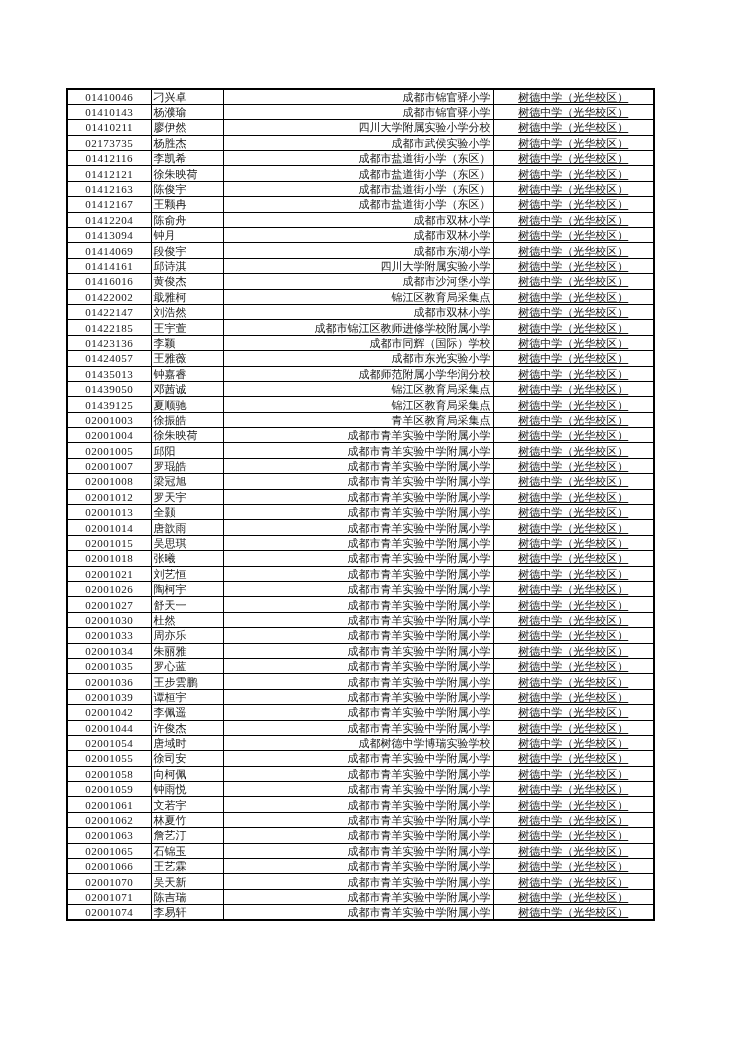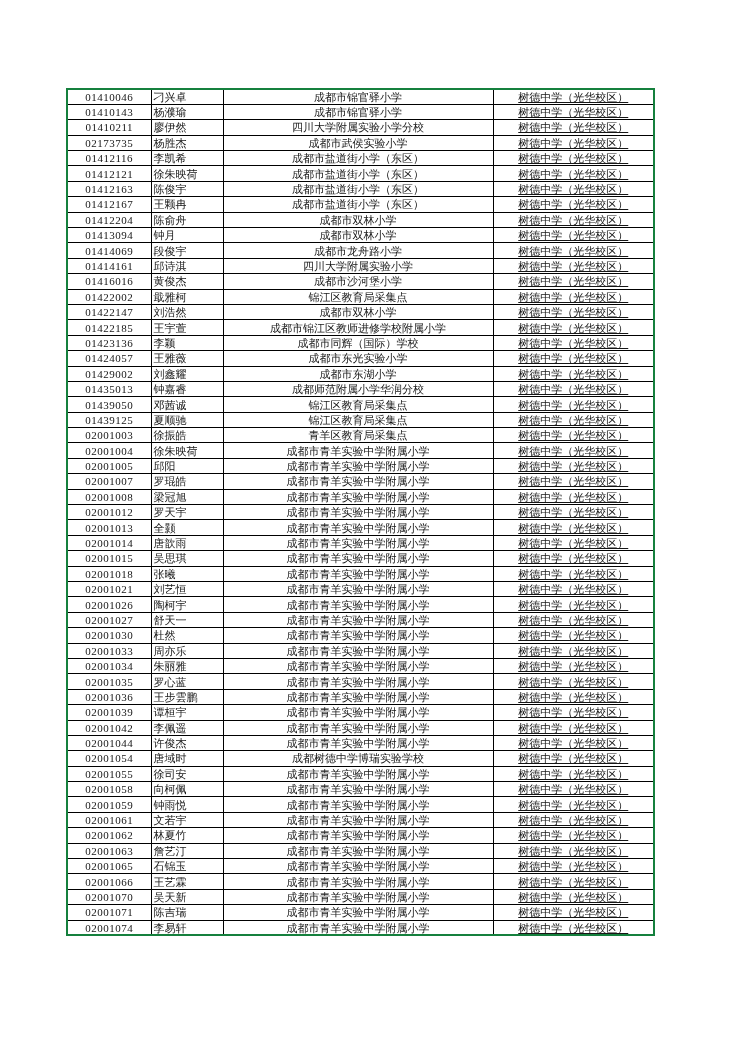--- a/index.html
+++ b/index.html
@@ -12,36 +12,36 @@
   }
   .sheet {
     position: absolute;
     left: 66px;
     top: 88px;
   }
   table.placement {
     border-collapse: collapse;
     table-layout: fixed;
     width: 587px;
-    border: 2px solid #15803d;
+    border: 2px solid #000000;
   }
   table.placement td {
     border: 1px solid #000;
     font-size: 11px;
     line-height: 12px;
     color: #161616;
     padding: 0 2px;
     height: 15.4px;
     box-sizing: border-box;
     overflow: hidden;
     white-space: nowrap;
   }
   td.col-id       { text-align: center; letter-spacing: 0.5px; }
   td.col-name     { }
-  td.col-school   { text-align: center; padding-left: 3px; }
+  td.col-school   { text-align: right; padding-left: 3px; }
   td.col-assigned { text-align: center; text-decoration: underline; }
 </style>
 </head>
 <body>
 
 <div class="sheet">
   <table class="placement">
     <colgroup>
       <col style="width:84px">
       <col style="width:72px">
@@ -105,21 +105,21 @@
         </tr>
         <tr>
           <td class="col-id">01413094</td>
           <td class="col-name">钟月</td>
           <td class="col-school">成都市双林小学</td>
           <td class="col-assigned">树德中学（光华校区）</td>
         </tr>
         <tr>
           <td class="col-id">01414069</td>
           <td class="col-name">段俊宇</td>
-          <td class="col-school">成都市龙舟路小学</td>
+          <td class="col-school">成都市东湖小学</td>
           <td class="col-assigned">树德中学（光华校区）</td>
         </tr>
         <tr>
           <td class="col-id">01414161</td>
           <td class="col-name">邱诗淇</td>
           <td class="col-school">四川大学附属实验小学</td>
           <td class="col-assigned">树德中学（光华校区）</td>
         </tr>
         <tr>
           <td class="col-id">01416016</td>
@@ -148,26 +148,20 @@
         <tr>
           <td class="col-id">01423136</td>
           <td class="col-name">李颖</td>
           <td class="col-school">成都市同辉（国际）学校</td>
           <td class="col-assigned">树德中学（光华校区）</td>
         </tr>
         <tr>
           <td class="col-id">01424057</td>
           <td class="col-name">王雅薇</td>
           <td class="col-school">成都市东光实验小学</td>
-          <td class="col-assigned">树德中学（光华校区）</td>
-        </tr>
-        <tr>
-          <td class="col-id">01429002</td>
-          <td class="col-name">刘鑫耀</td>
-          <td class="col-school">成都市东湖小学</td>
           <td class="col-assigned">树德中学（光华校区）</td>
         </tr>
         <tr>
           <td class="col-id">01435013</td>
           <td class="col-name">钟嘉睿</td>
           <td class="col-school">成都师范附属小学华润分校</td>
           <td class="col-assigned">树德中学（光华校区）</td>
         </tr>
         <tr>
           <td class="col-id">01439050</td>

